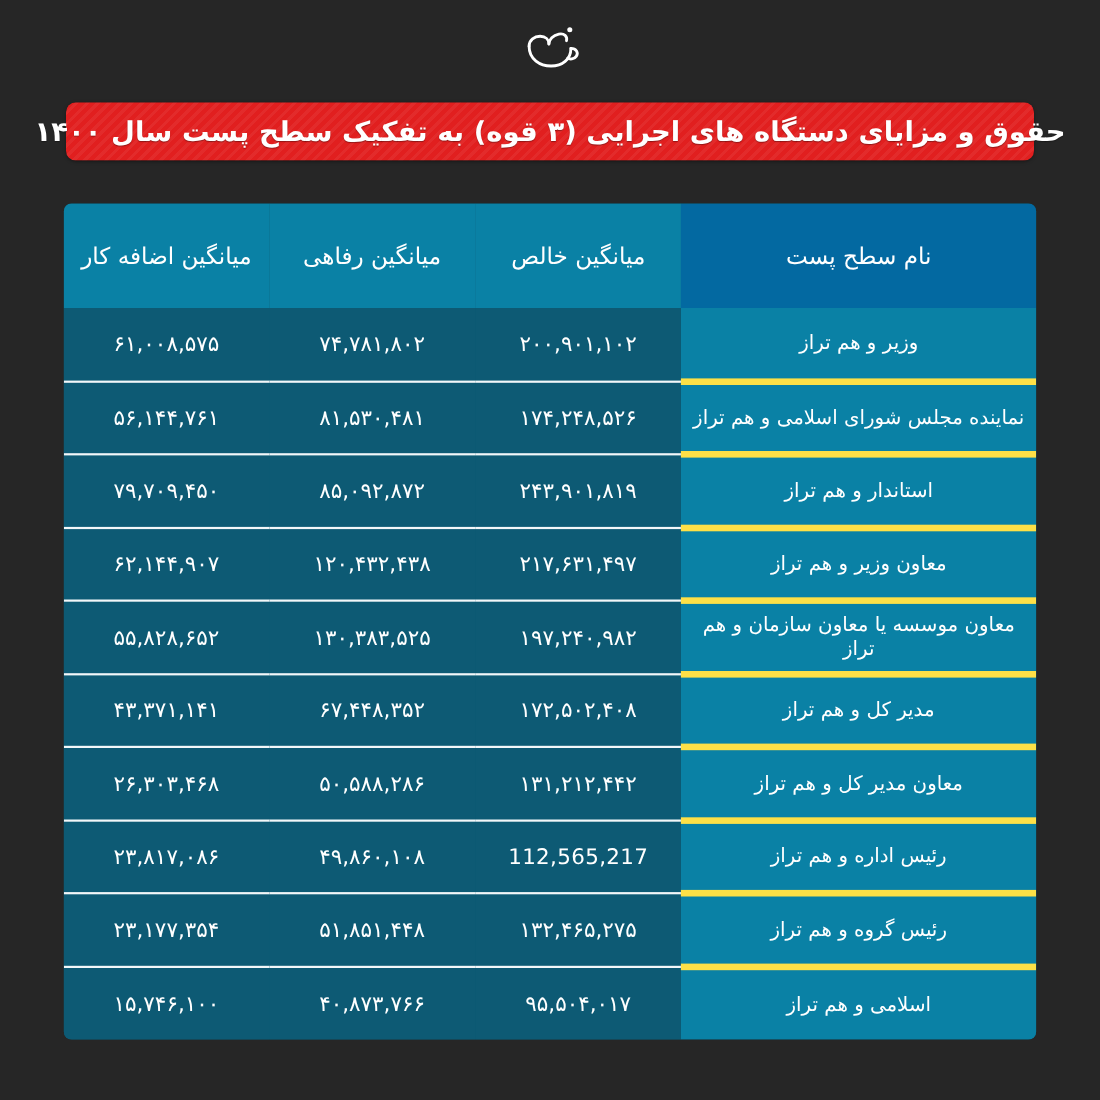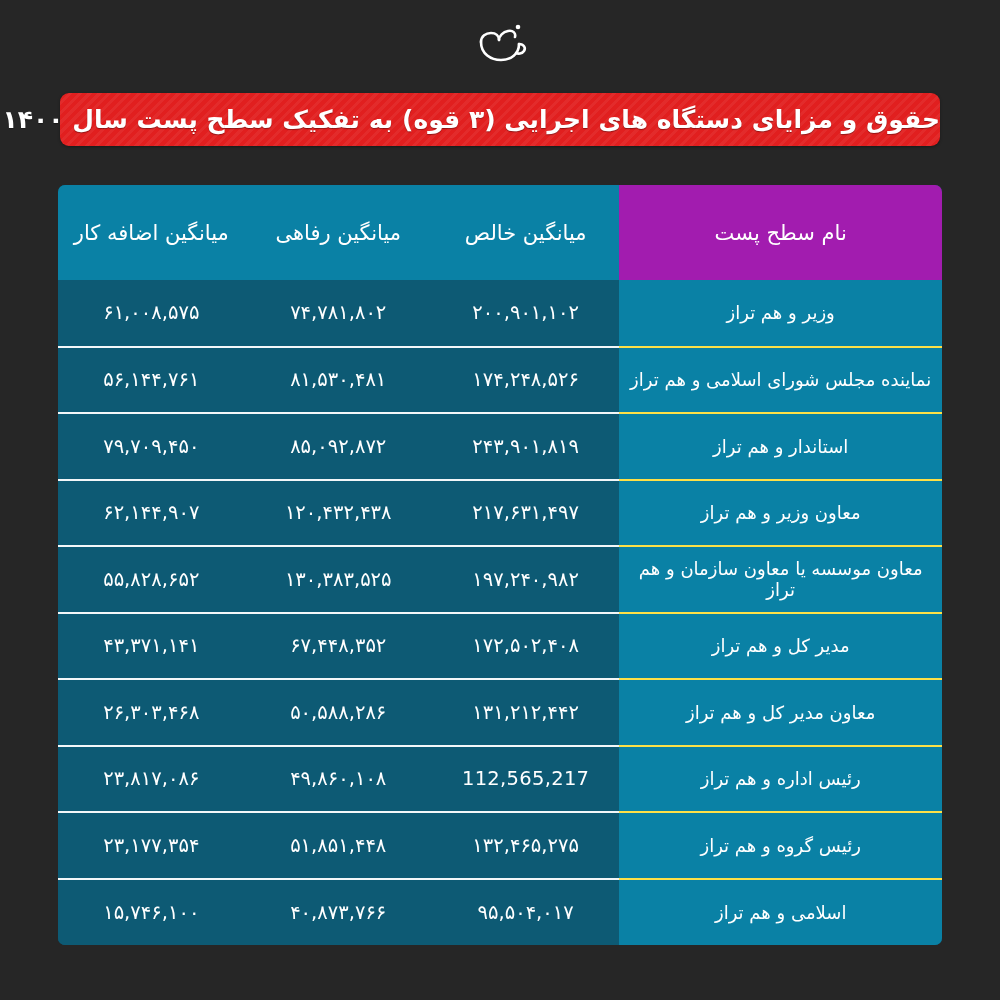--- a/index.html
+++ b/index.html
@@ -49,20 +49,21 @@
     border-radius: 9px;
     background-color: #e11f1f;
     background-image: repeating-linear-gradient(
         -45deg,
         rgba(255,255,255,0.055) 0px,
         rgba(255,255,255,0.055) 3px,
         rgba(0,0,0,0.0) 3px,
         rgba(0,0,0,0.0) 7px);
     display: flex;
     align-items: center;
+    justify-content: center;
     box-shadow: 0 1px 3px rgba(0,0,0,0.35);
   }
   .title-text {
     color: #ffffff;
     font-size: 25px;
     font-weight: bold;
     letter-spacing: -0.2px;
     white-space: nowrap;
     text-shadow: 0 1px 1px rgba(0,0,0,0.35);
     direction: rtl;
@@ -98,39 +99,39 @@
     background: #0a81a5;
     color: #ffffff;
     font-size: 21px;
     font-weight: normal;
     text-align: center;
     vertical-align: middle;
     padding: 0 10px;
     border: none;
   }
   thead th.col-name {
-    background: #a21caf;
+    background: #0369a1;
   }
 
   tbody tr {
     height: 66.5px;
   }
   tbody td {
     color: #ffffff;
     font-size: 19px;
     text-align: center;
     vertical-align: middle;
     padding: 0 8px;
     border-top: 2px solid #f2f7f9;
     background: #0d5a74;
   }
   tbody td.col-name {
     background: #0a81a5;
     font-size: 18px;
-    border-top: 2px solid #fde047;
+    border-top: 6px solid #fde047;
   }
   tbody td.num {
     font-size: 19.5px;
     letter-spacing: 0.3px;
   }
   tbody tr:first-child td {
     border-top: none;
     margin-left: 28px;
   }
 </style>

